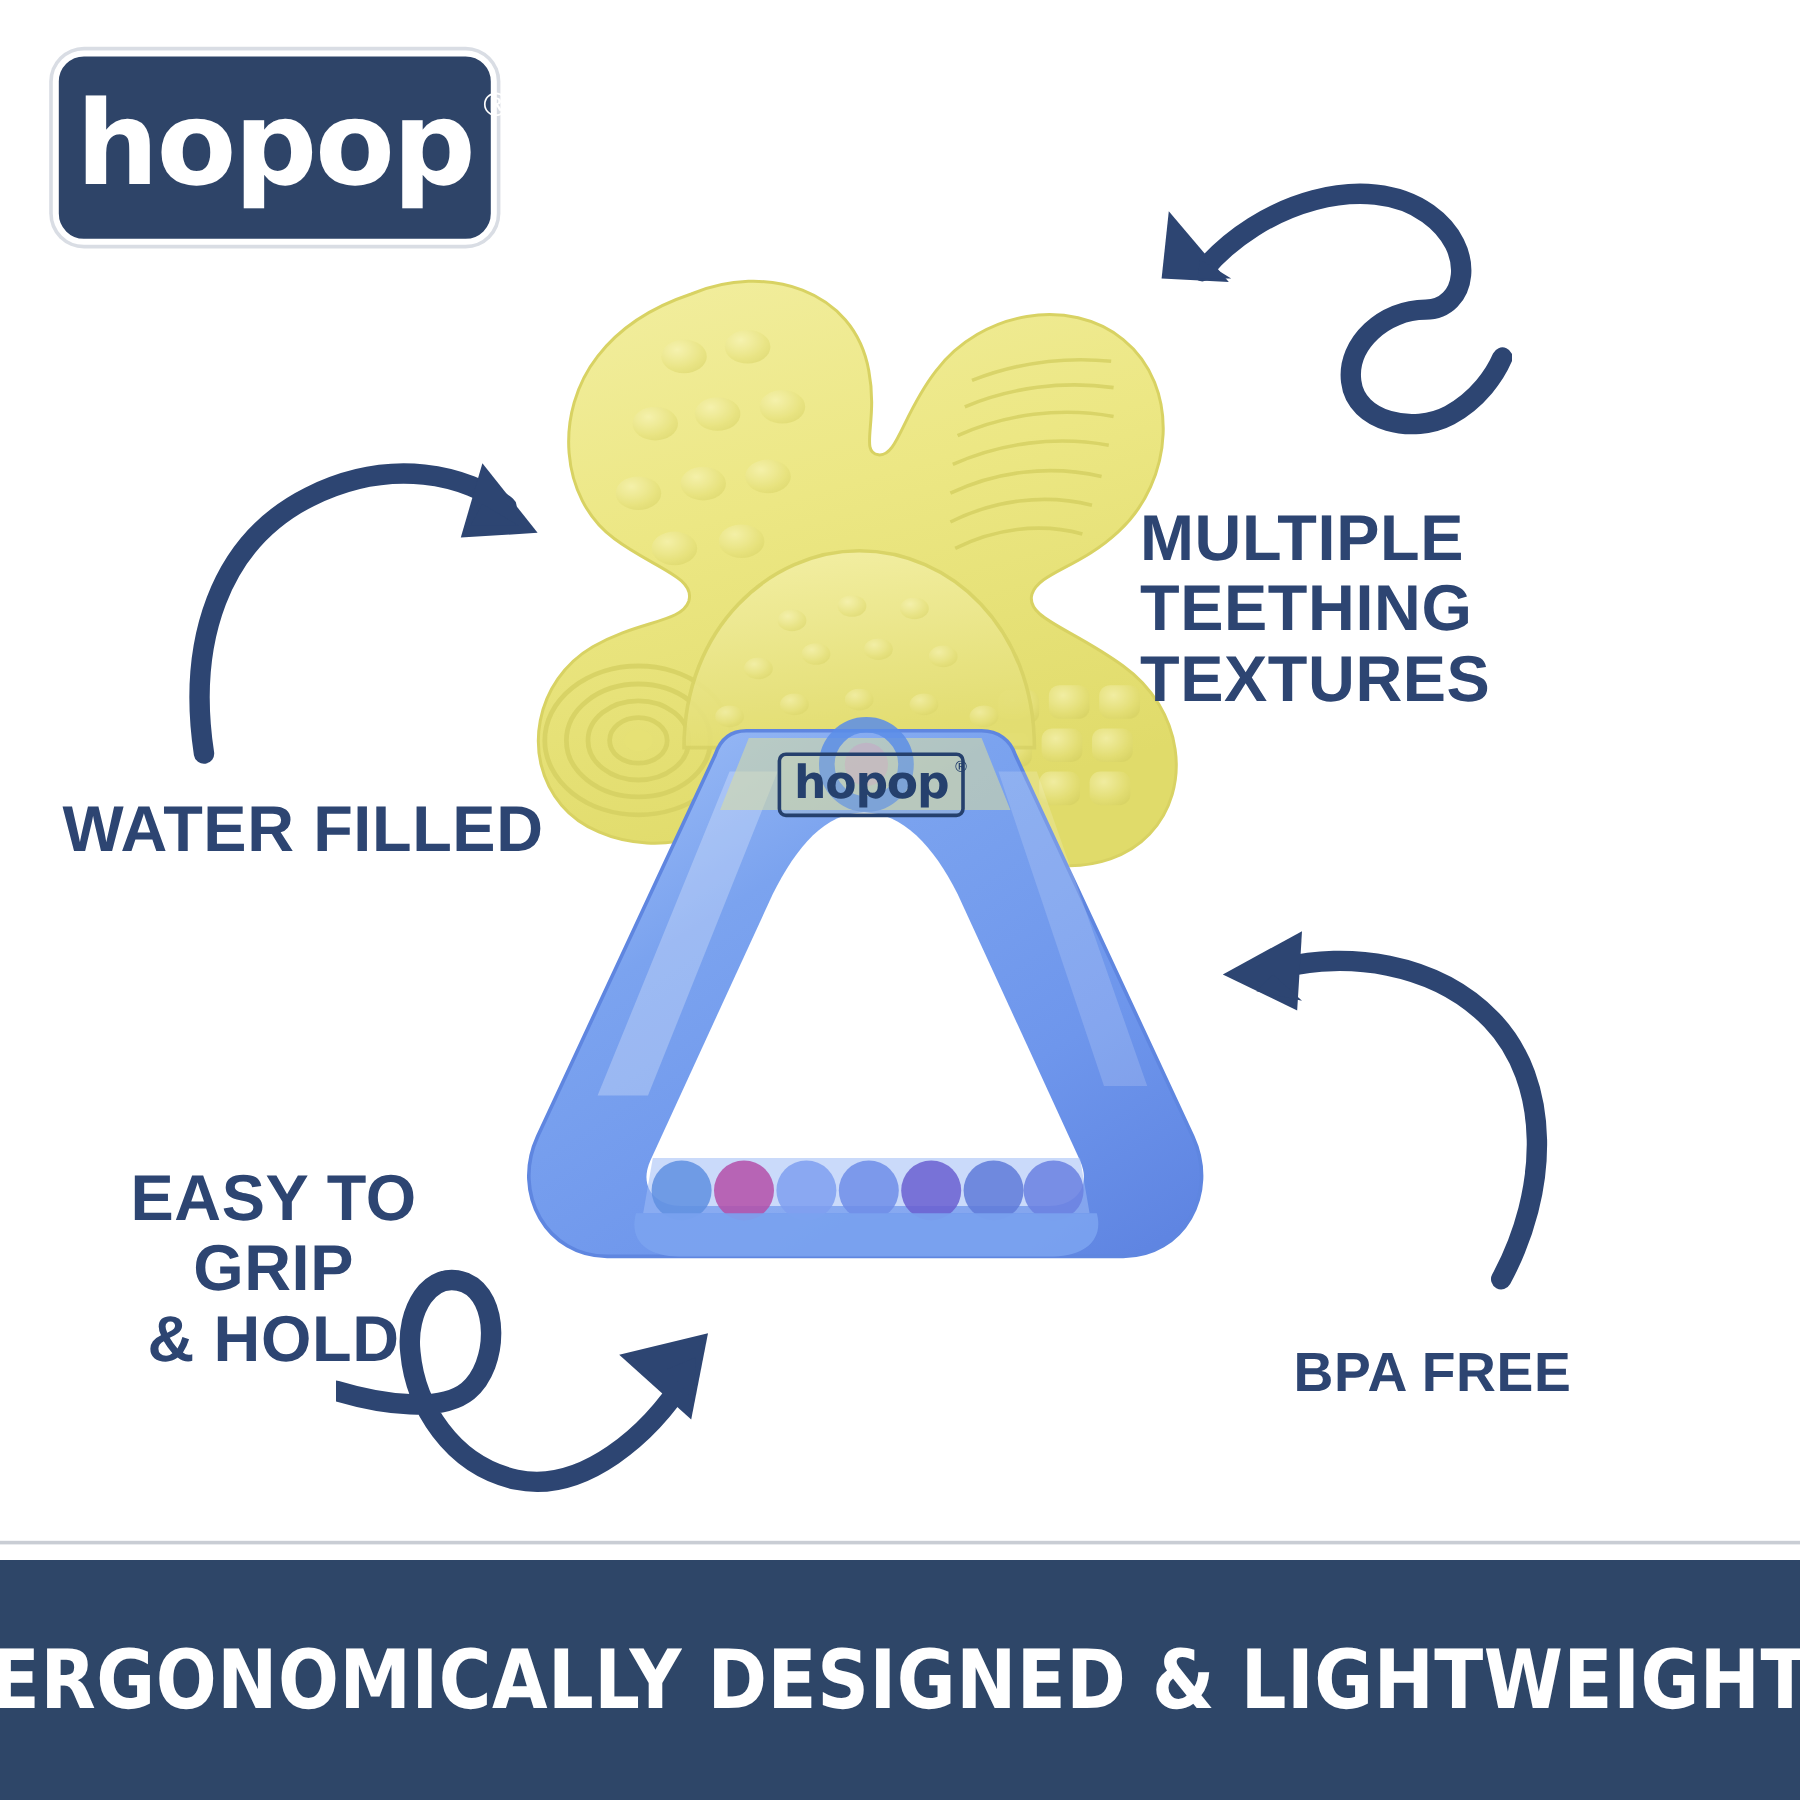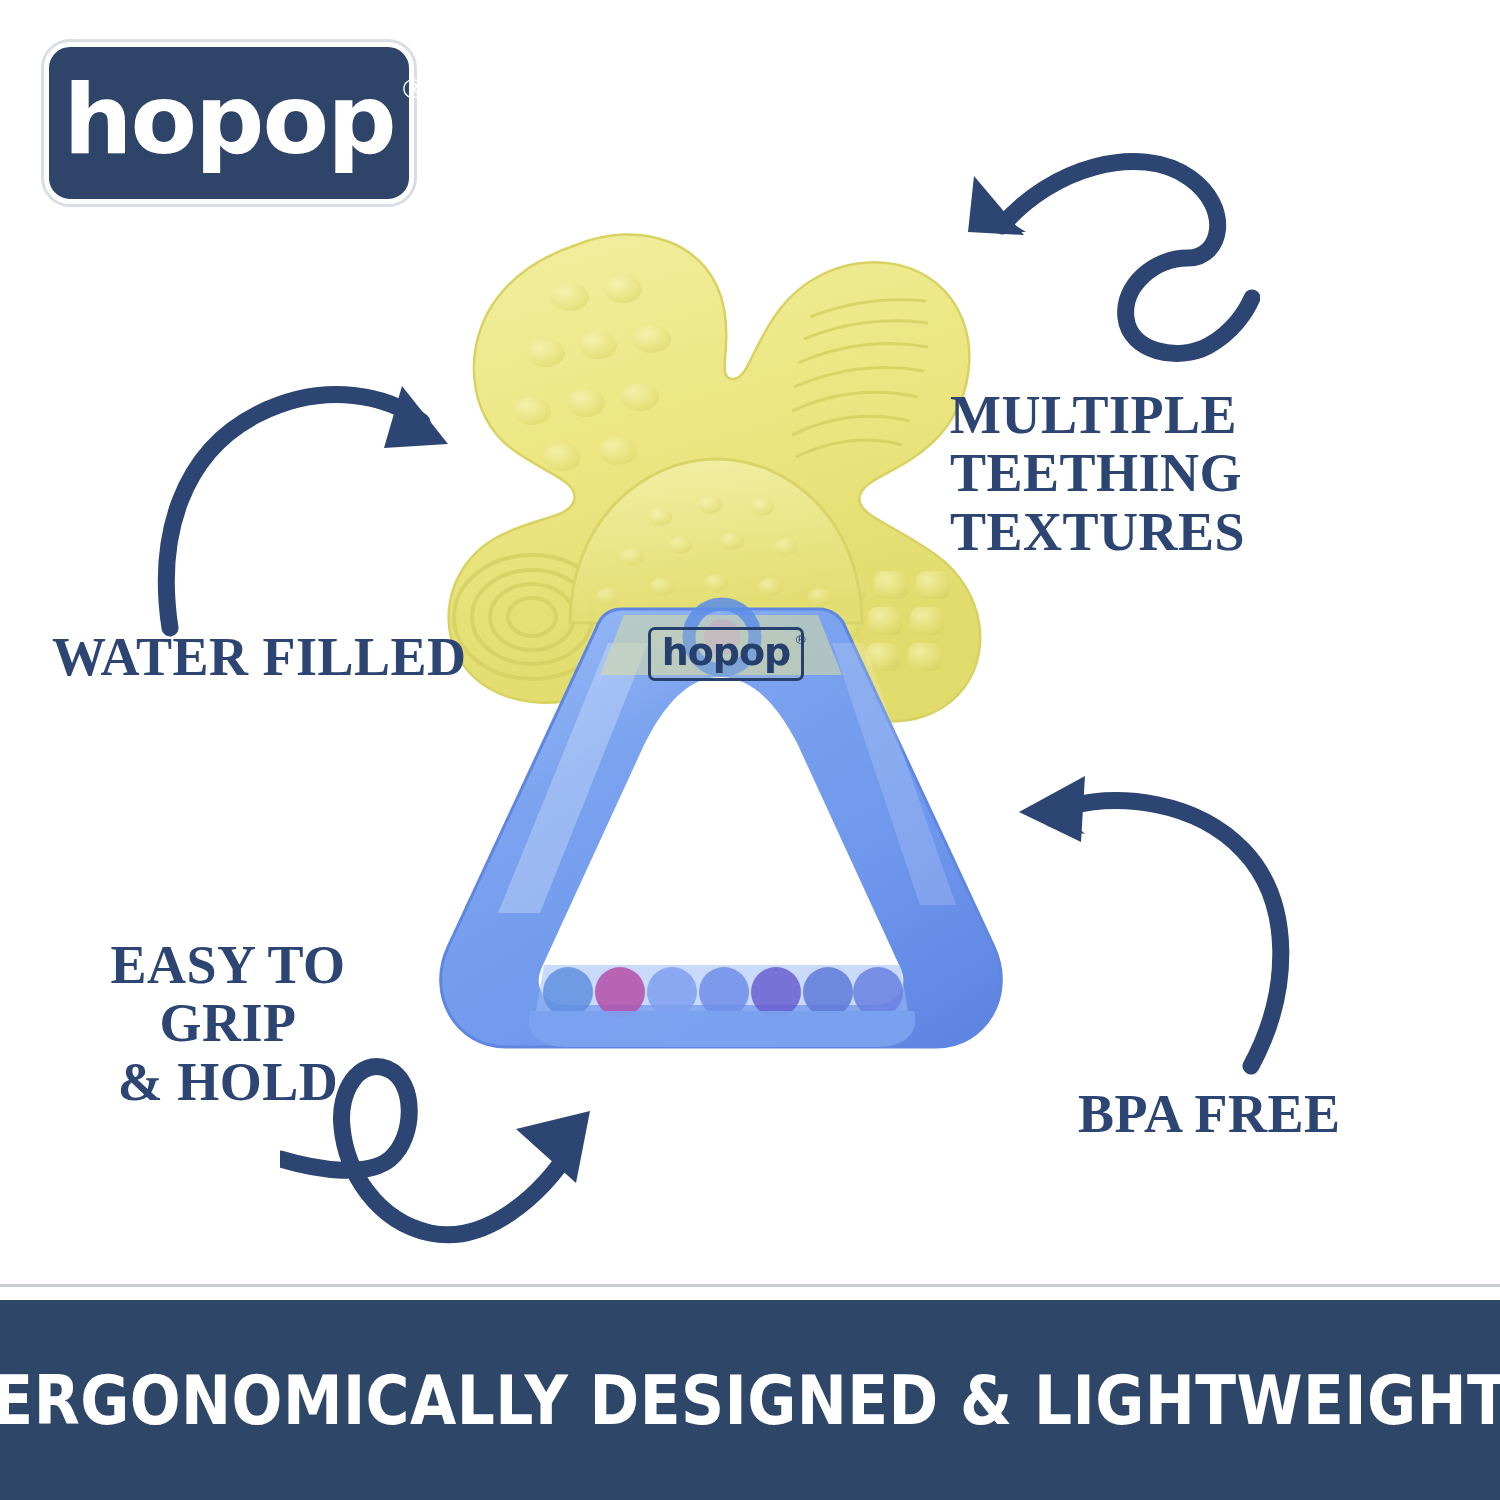--- a/index.html
+++ b/index.html
@@ -35,29 +35,30 @@
     position:absolute;right:-30px;top:4px;
     font-size:27px;font-weight:400;
     color:#ffffff;
   }
 
   
   .caption{
     position:absolute;
     color:#2d4572;
     font-weight:700;
-    font-family:Liberation Serif, serif;
+    font-family:Liberation Sans, sans-serif;
     line-height:1.08;
     letter-spacing:0.5px;
     white-space:pre-line;
+    margin-top:34px;
   }
   #cap-textures{ left:950px; top:386px; font-size:54px; width:440px; }
   #cap-water   { left:52px;  top:628px; font-size:54px; }
   #cap-grip    { left:48px;  top:936px; font-size:54px; width:360px; text-align:center; }
-  #cap-bpa     { left:1078px;top:1085px;font-size:54px; }
+  #cap-bpa     { left:1078px;top:1085px;font-size:46px; }
 
   
   .arrow-svg{position:absolute;pointer-events:none;}
   #arrow-textures{left:940px;top:140px;}
   #arrow-water{left:140px;top:360px;}
   #arrow-grip{left:280px;top:1055px;}
   #arrow-bpa{left:985px;top:760px;}
 
   
   #product{position:absolute;left:380px;top:205px;width:670px;height:900px;}

